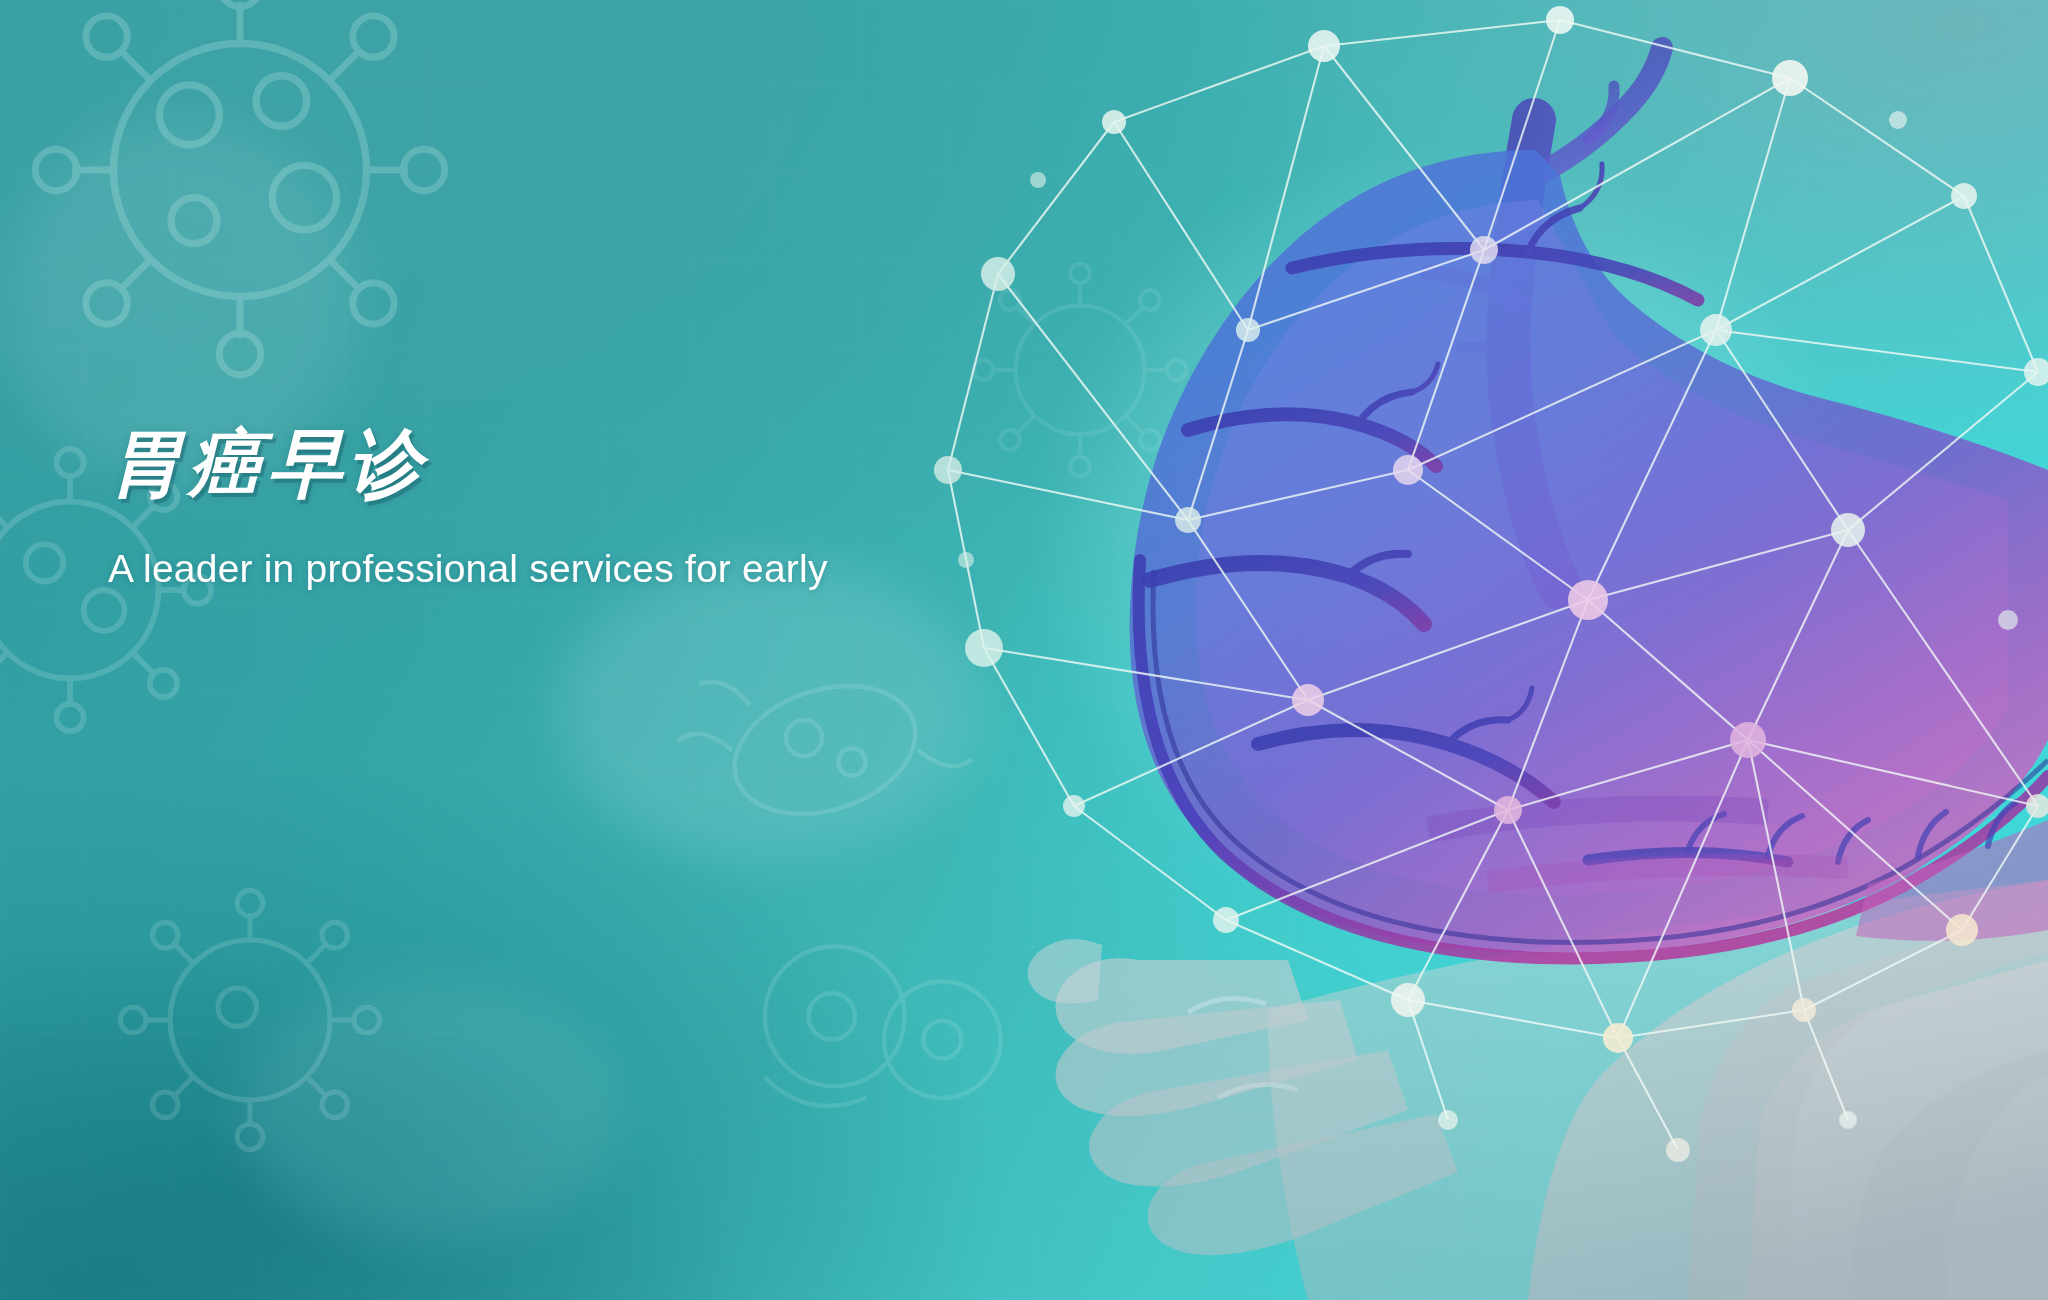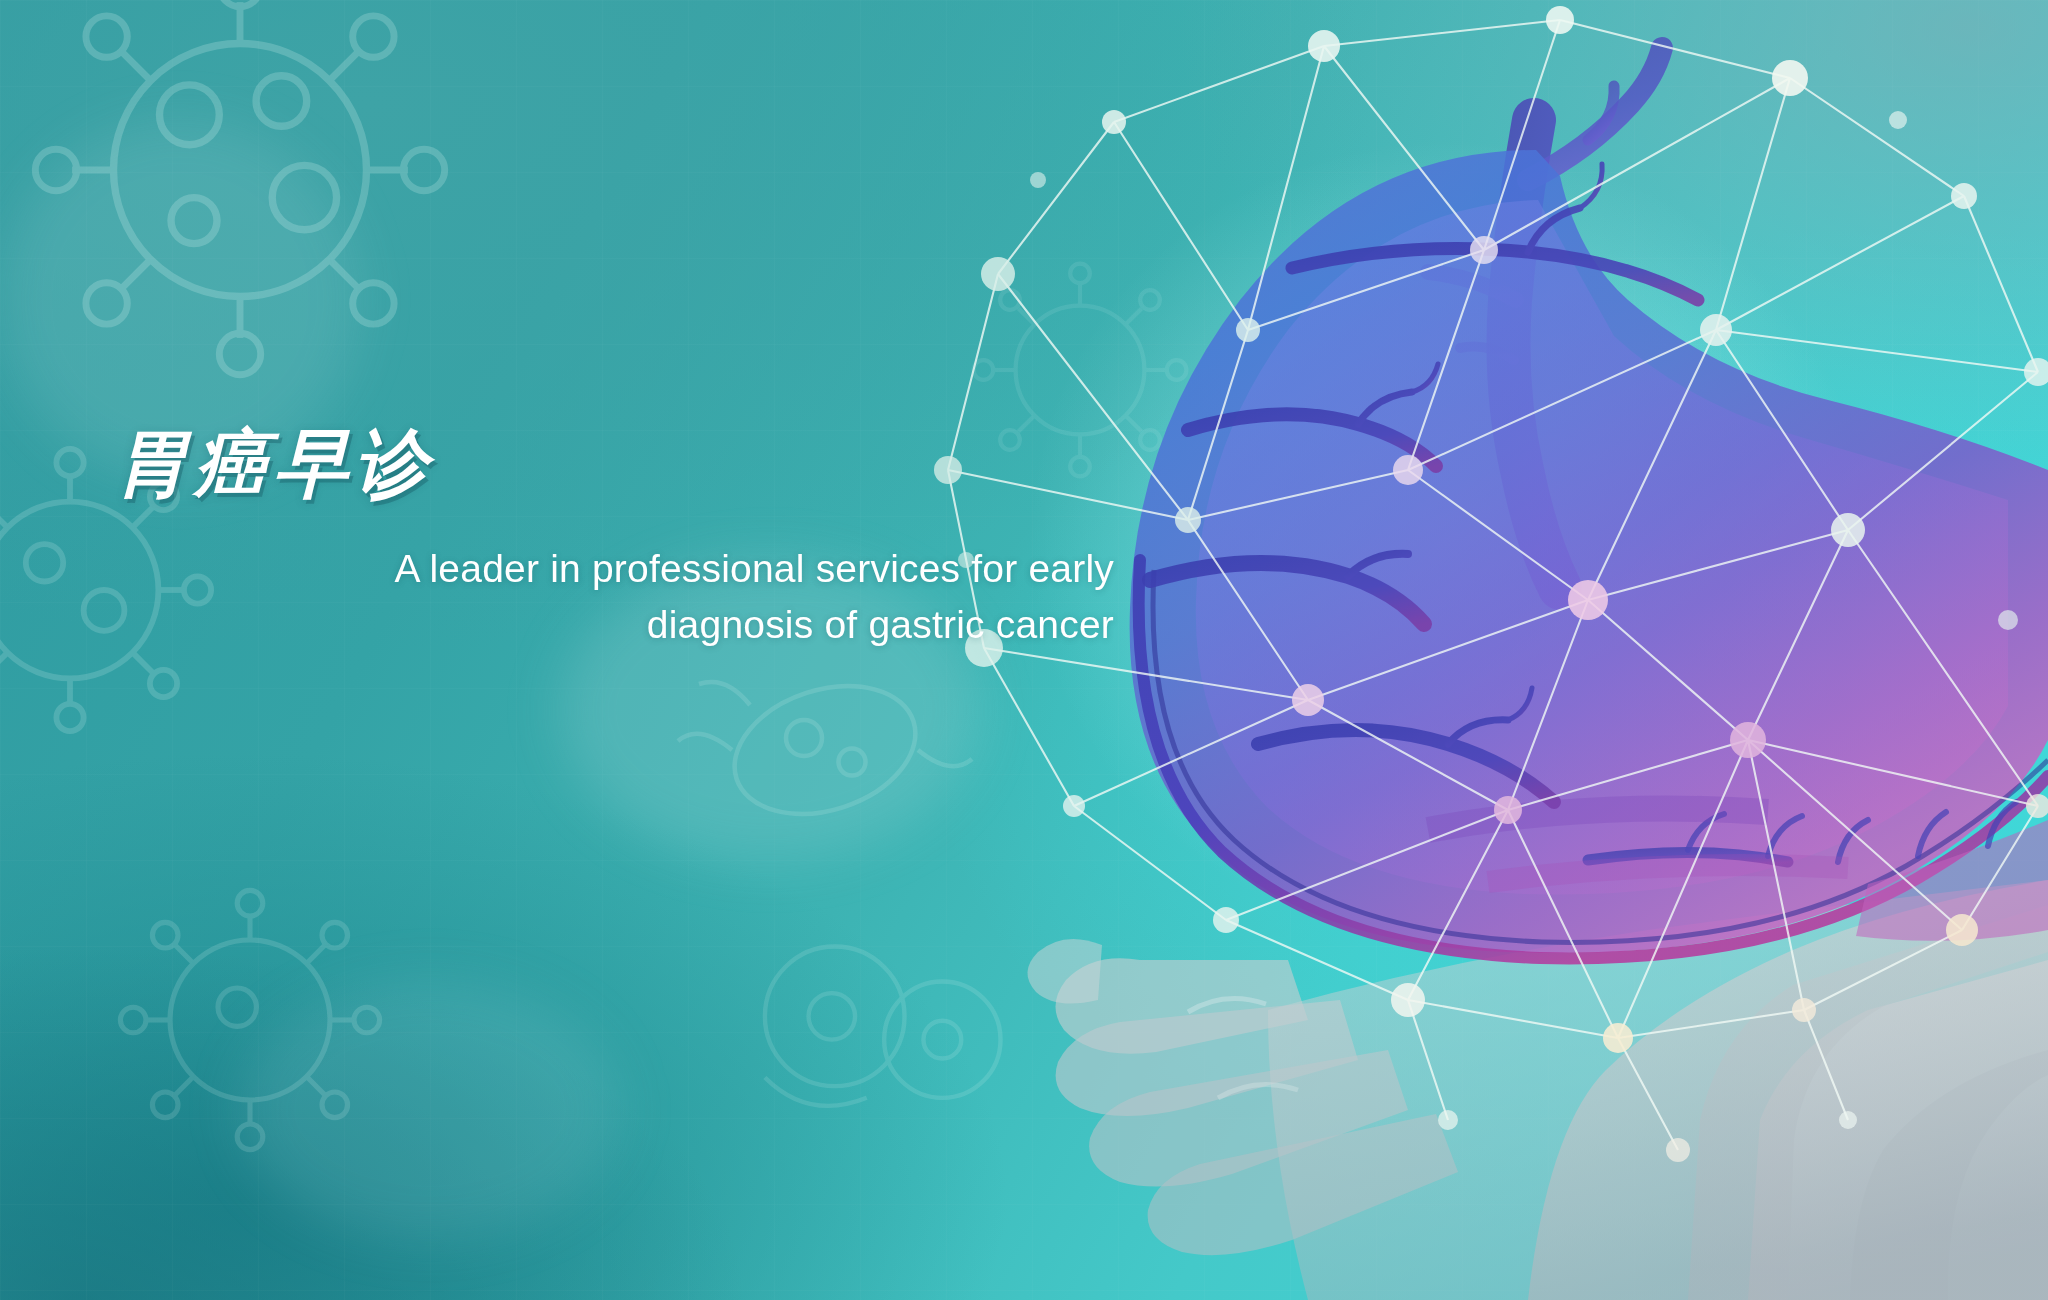--- a/index.html
+++ b/index.html
@@ -48,21 +48,20 @@
 
   .blob { position:absolute; border-radius:50%; filter: blur(26px); }
 
   
   .copy {
     position: absolute;
     left: 108px;
     top: 420px;
     width: 1020px;
     z-index: 40;
-    margin-left: 6px;
   }
   .headline {
     color: #ffffff;
     font-size: 74px;
     line-height: 1.18;
     font-weight: 700;
     font-style: italic;
     letter-spacing: 6px;
     text-shadow: 3px 4px 0 rgba(20,90,100,0.38), 0 2px 10px rgba(10,70,80,0.22);
     white-space: nowrap;
@@ -70,21 +69,20 @@
   .headline .ln2 { letter-spacing: 5px; }
   .subtitle {
     margin-top: 34px;
     color: #ffffff;
     font-size: 39px;
     line-height: 1.42;
     font-weight: 400;
     letter-spacing: .2px;
     text-shadow: 0 1px 6px rgba(15,80,90,0.30);
     max-width: 1000px;
-    text-align: right;
   }
 
   
   .artwork {
     position: absolute;
     right: 0; top: 0;
     width: 1160px; height: 1300px;
     z-index: 20;
   }
   .artwork svg { display:block; width:100%; height:100%; }
@@ -441,17 +439,16 @@
       </g>
     </svg>
   </div>
 
   <div class="copy">
     <div class="headline">
       <div>胃癌早诊</div>
     </div>
     <div class="subtitle">
       <div>A leader in professional services for early</div>
-      <div>diagnosis of gastric cancer</div>
     </div>
   </div>
 
 </div>
 
 </body></html>

